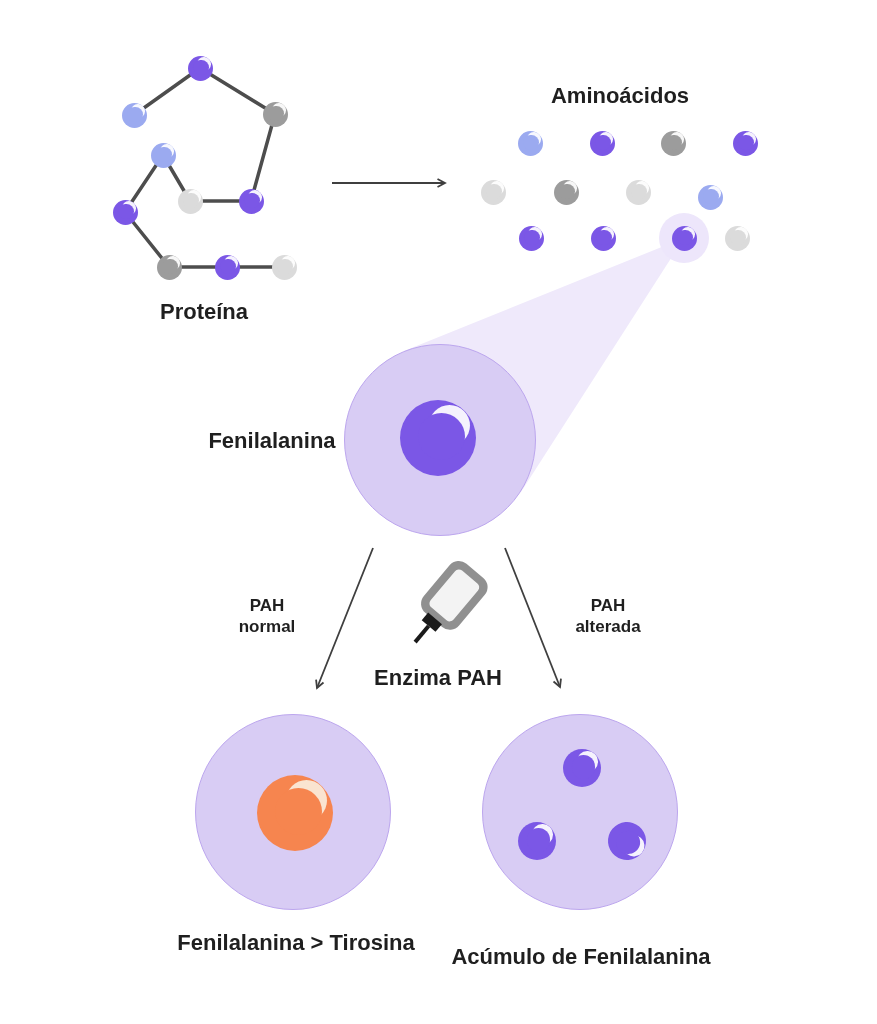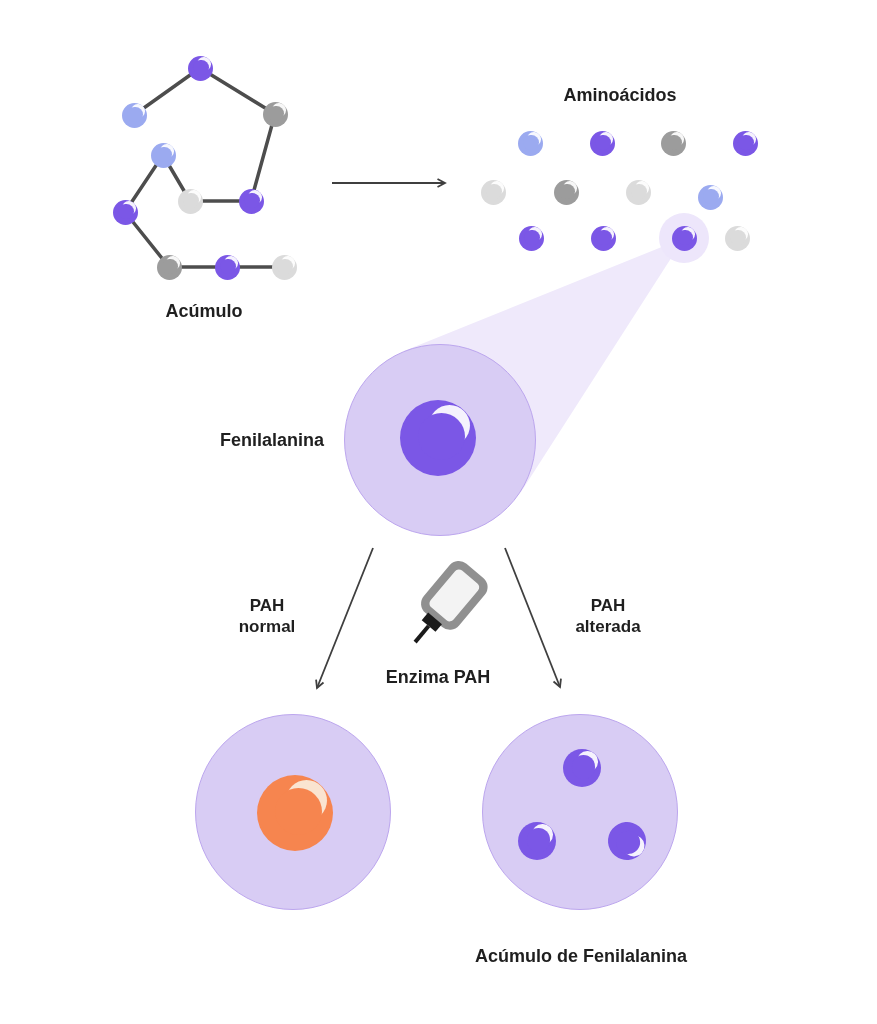--- a/index.html
+++ b/index.html
@@ -56,21 +56,21 @@
     width: 62%; height: 62%;
     top: 17%; right: 15%;
     border-radius: 50%;
     background: var(--c);
   }
   .lbl {
     position: absolute;
     transform: translateX(-50%);
     color: var(--text);
     font-weight: bold;
-    font-size: 18px;
+    font-size: 22px;
     line-height: 21px;
     text-align: center;
     white-space: nowrap;
     z-index: 6;
   }
   .lbl.multiline { white-space: pre-line; font-size: 17px; text-align: center; }
   
   #enzyme {
     position: absolute;
     left: 422px; top: 560px;
@@ -158,23 +158,24 @@
     </div>
 
   <div id="enzyme">
     <div class="body">
       <div class="screen"></div>
     </div>
     <div class="nozzle-base"></div>
     <div class="nozzle-needle"></div>
   </div>
 
-  <div class="lbl" style="left:204px; top:301px;">Acúmulo</div>
+  <div class="lbl" style="left:204px; top:301px;">Proteína</div>
   <div class="lbl" style="left:620px; top:85px;">Aminoácidos</div>
   <div class="lbl" style="left:272px; top:430px;">Fenilalanina</div>
   <div class="lbl multiline" style="left:267px; top:595px;">PAH
 normal</div>
   <div class="lbl multiline" style="left:608px; top:595px;">PAH
 alterada</div>
   <div class="lbl" style="left:438px; top:667px;">Enzima PAH</div>
+  <div class="lbl" style="left:296px; top:932px;">Fenilalanina &gt; Tirosina</div>
   <div class="lbl" style="left:581px; top:946px;">Acúmulo de Fenilalanina</div>
 
 </div>
 
 </body></html>

